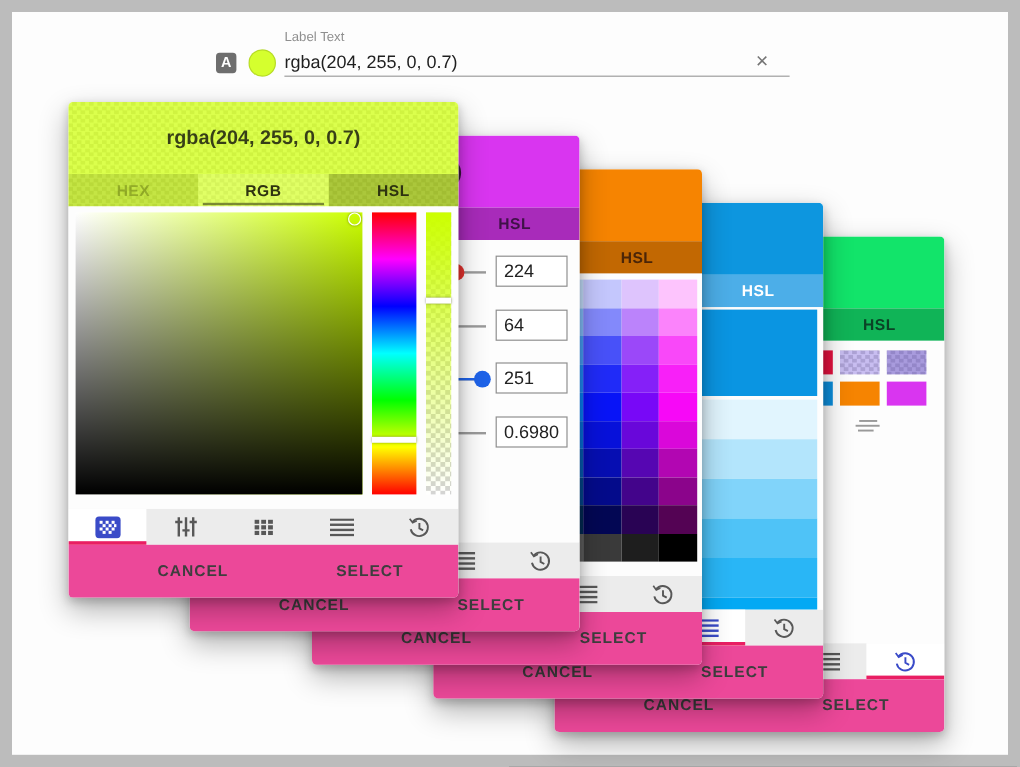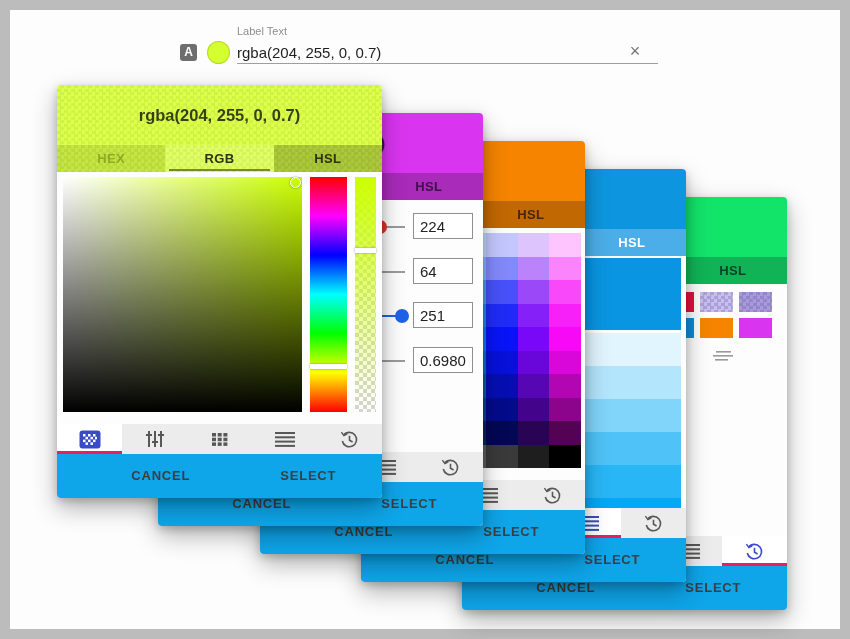--- a/index.html
+++ b/index.html
@@ -77,21 +77,21 @@
   .swrow{display:flex;justify-content:flex-end;gap:6px;margin-bottom:6px;}
   .sw{width:33px;height:20px;}
   .handle{position:absolute;left:248px;top:64px;color:#9a9a9a;}
 
   
   .toolbar{height:30px;display:flex;background:#ECECEC;}
   .tcell{width:65px;display:flex;align-items:center;justify-content:center;position:relative;color:#585858;cursor:pointer;}
   .tcell.on{background:#fff;color:#3A4BC8;}
   .tcell.on::after{content:"";position:absolute;left:0;right:0;bottom:0;height:3px;background:var(--accent,#E91E63);}
 
-  .btns{height:52px;display:flex;background:#0ea5e9;padding-left:30px;}
+  .btns{height:52px;display:flex;background:#ec4899;padding-left:30px;}
   .btn{flex:1;text-align:center;line-height:44px;font-size:13px;font-weight:bold;letter-spacing:.8px;color:#3E3E3E;cursor:pointer;}
 </style>
 </head>
 <body>
 
 <div class="stage">
   <div class="content">
 
     <div class="field-label">Label Text</div>
     <div class="a-badge">A</div>

